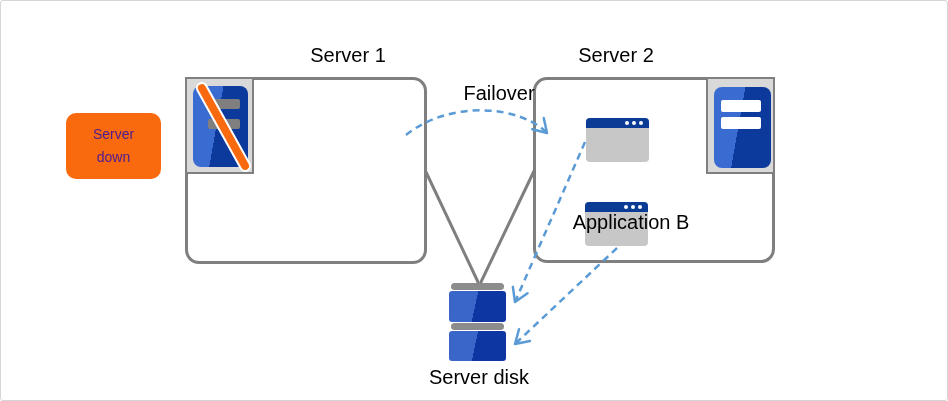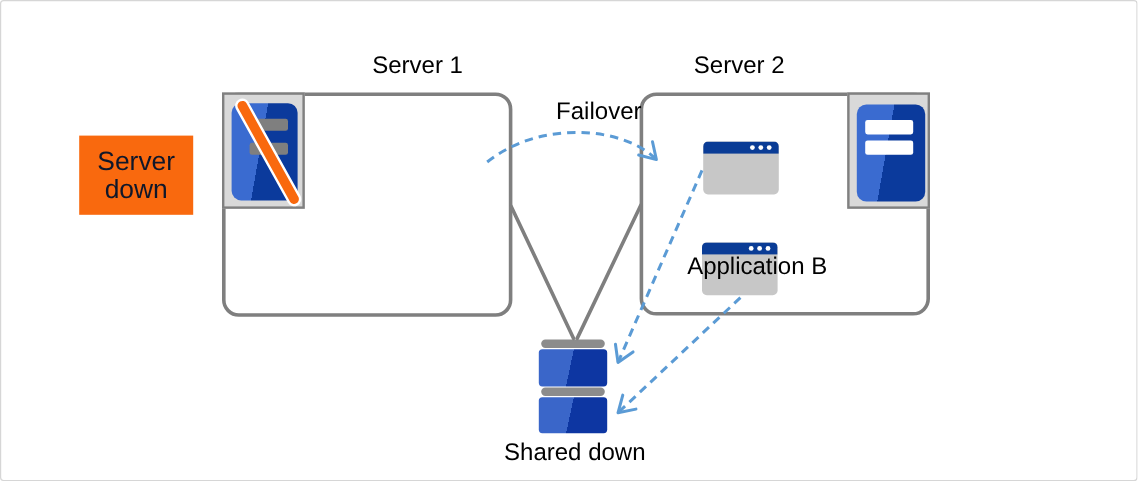--- a/index.html
+++ b/index.html
@@ -14,22 +14,22 @@
   }
   .server1-label { left:287px; top:44px; width:120px; }
   .server2-label { left:555px; top:44px; width:120px; }
   .failover-label { left:438px; top:82px; width:120px; }
   .appA-label { left:571px; top:91px; width:120px; }
   .appB-label { left:570px; top:175px; width:120px;margin-top:36px; }
   .disk-label { left:408px; top:366px; width:140px; }
 
   .badge {
     position:absolute; left:65px; top:112px; width:95px; height:66px; z-index:4;
-    background:var(--badge-orange,#f9690e); border-radius:0; box-sizing:border-box;
-    color:#0f172a; font-size:22px; line-height:23px; text-align:center;
+    background:var(--badge-orange,#f9690e); border-radius:10px; box-sizing:border-box;
+    color:#4c1d95; font-size:14px; line-height:23px; text-align:center;
     display:flex; align-items:center; justify-content:center; padding:0 10px;
   }
 
   .box {
     position:absolute; box-sizing:border-box; background:#fff; z-index:2;
     border:3px solid var(--line-gray,#7f7f7f); border-radius:14px;
   }
   .server1-box { left:184px; top:76px; width:242px; height:187px; }
   .server2-box { left:532px; top:76px; width:242px; height:186px; }
 
@@ -84,21 +84,21 @@
 <body>
 
 <div class="stage">
 
   <div class="badge">Server down</div>
 
   <div class="label server1-label">Server 1</div>
   <div class="label server2-label">Server 2</div>
   <div class="label failover-label">Failover</div>
   <div class="label appB-label">Application B</div>
-  <div class="label disk-label">Shared down</div>
+  <div class="label disk-label">Server disk</div>
 
   <div class="box server1-box"></div>
   <div class="box server2-box"></div>
 
   <div class="server-icon s1">
     <div class="chassis">
       <div class="slot gray slot1"></div>
       <div class="slot gray slot2"></div>
     </div>
     <div class="slash"></div>

